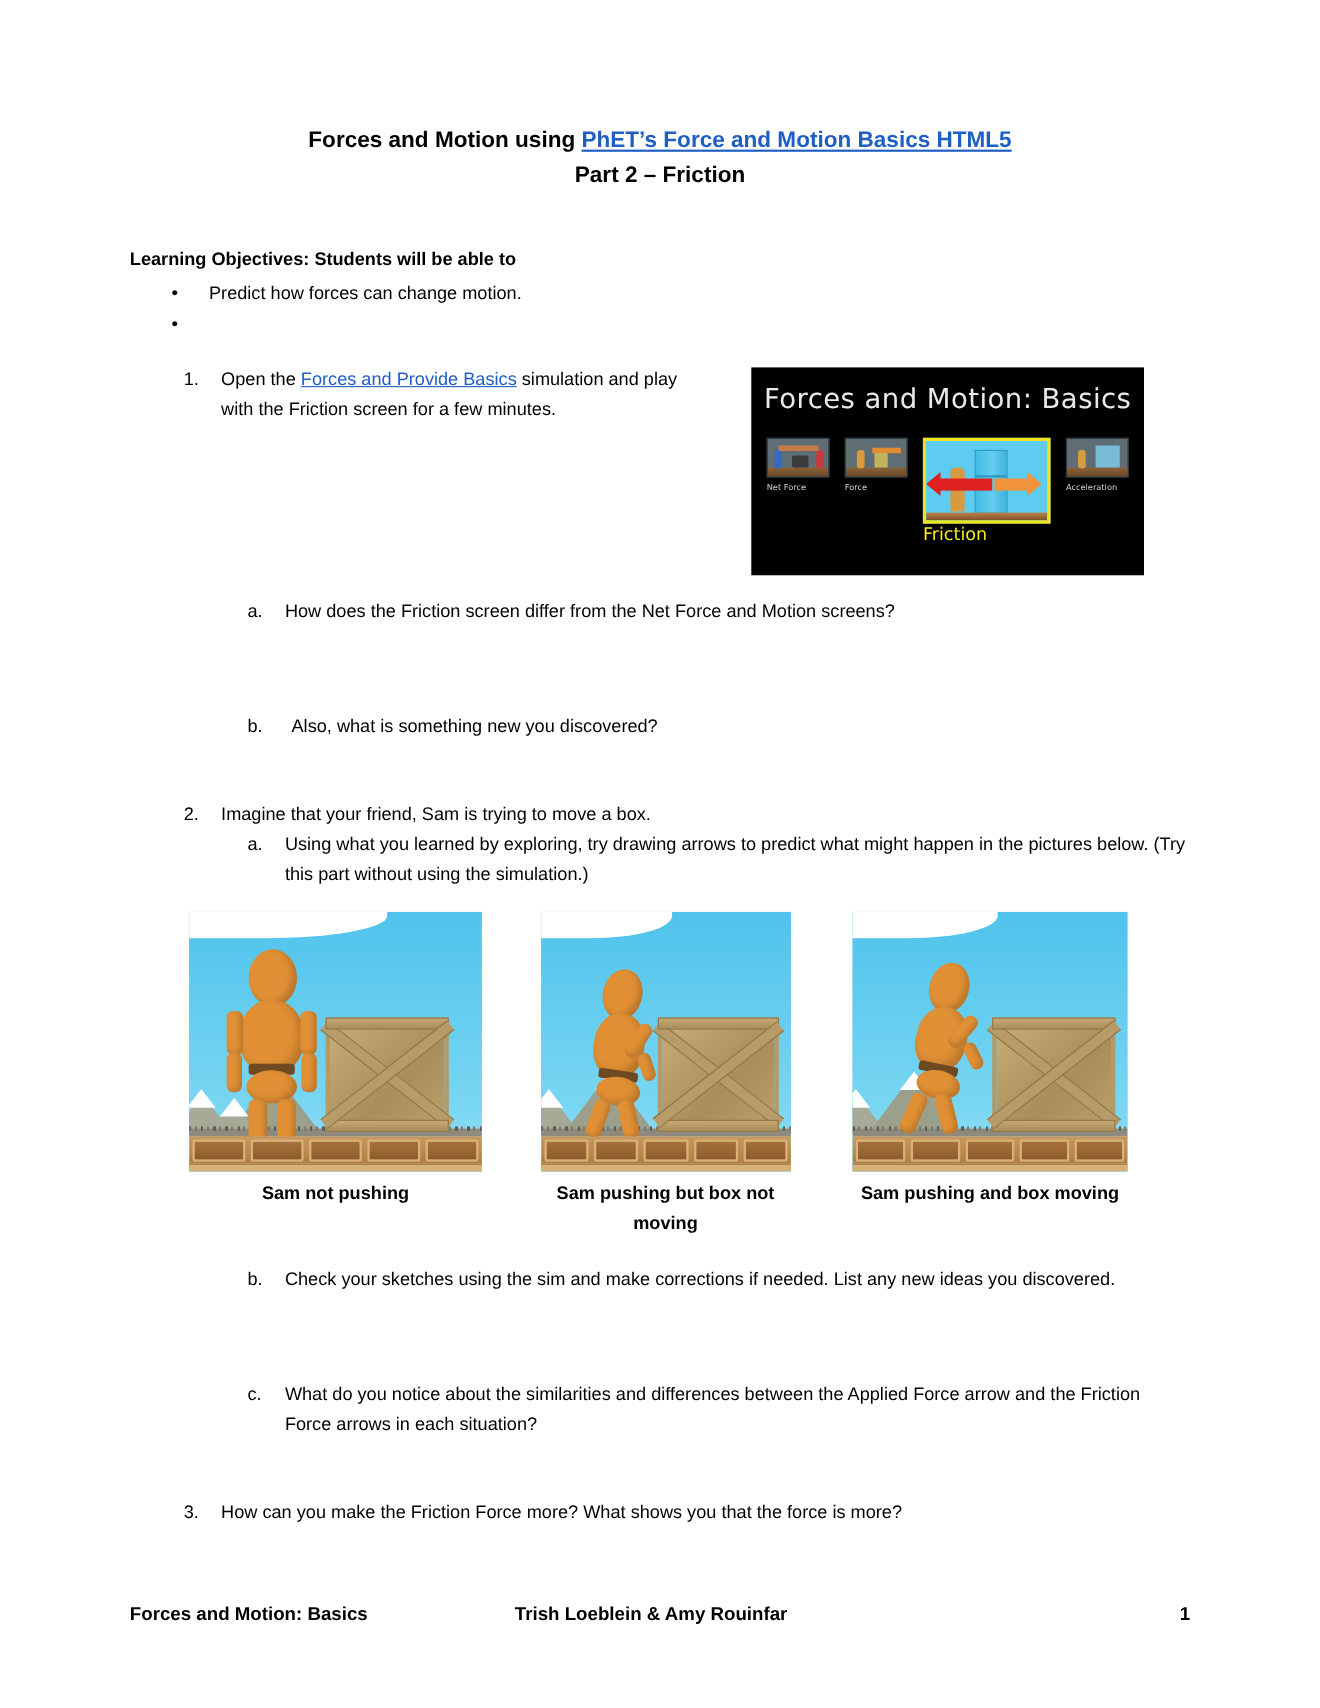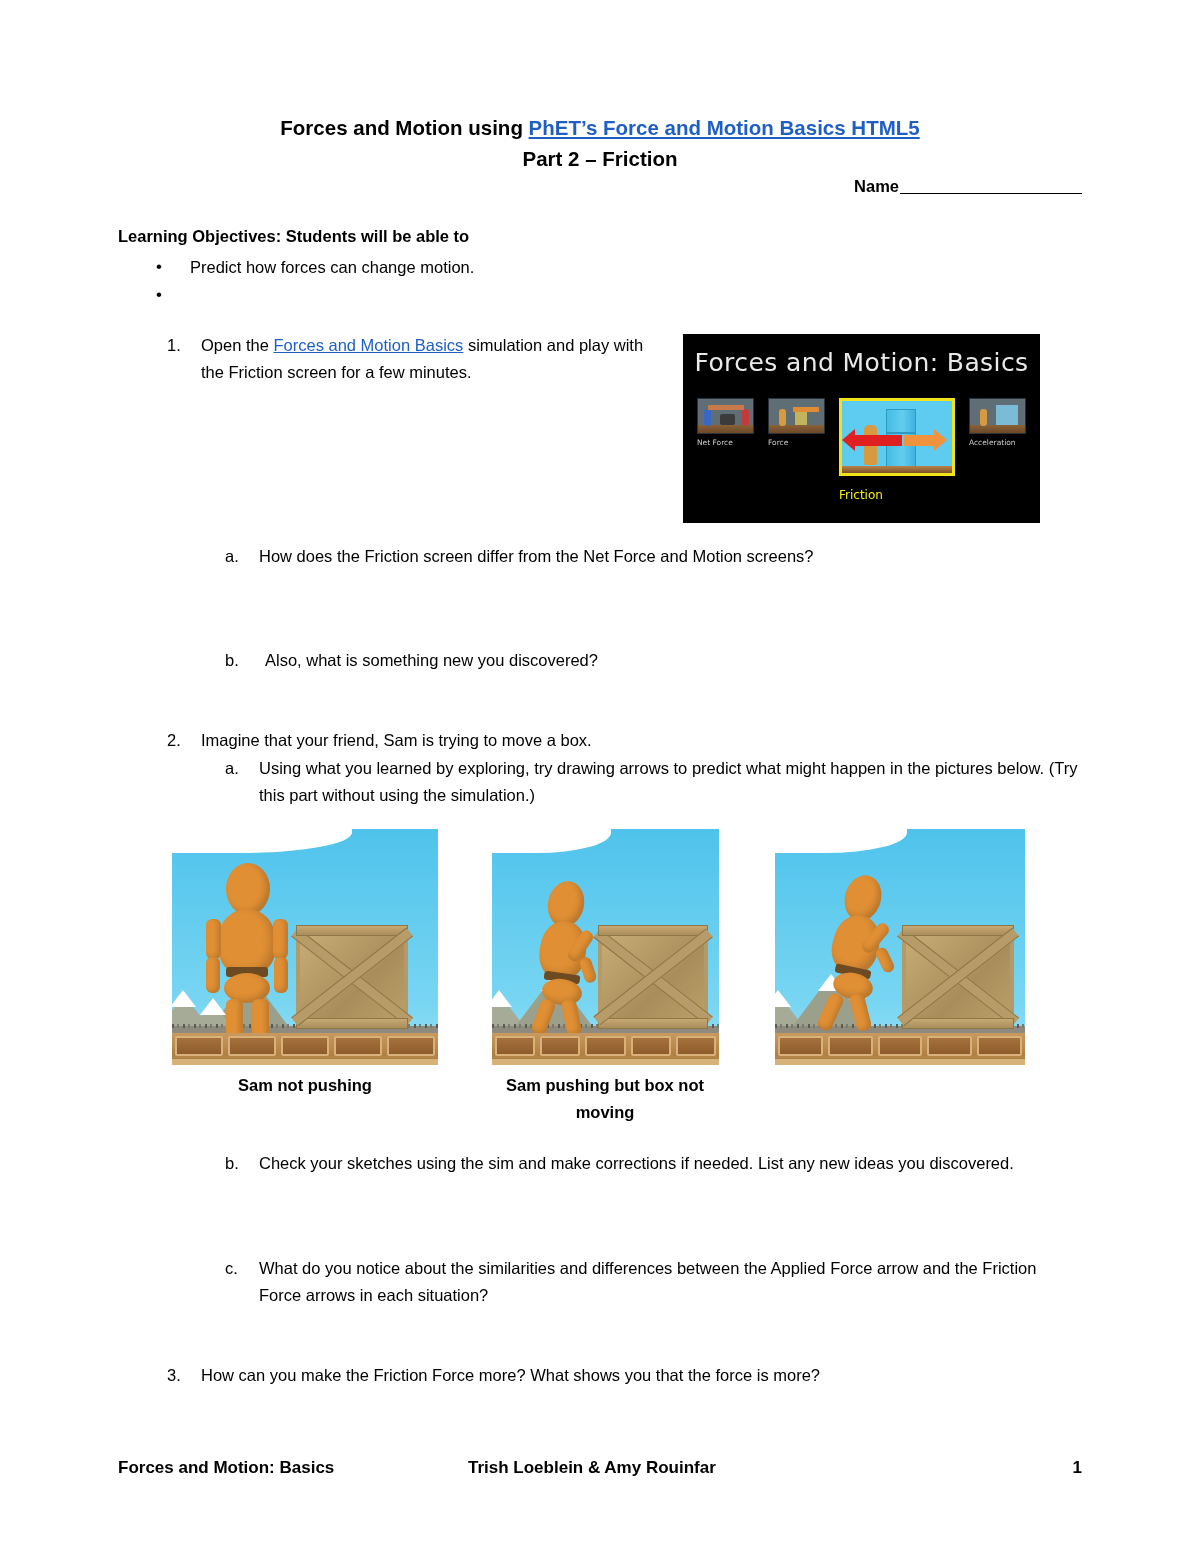--- a/index.html
+++ b/index.html
@@ -182,22 +182,22 @@
     width: 116px;
   }
   .scr.active .thumb {
     width: 116px;
     height: 78px;
     border: 3px solid #f2e41c;
     background: #5ecbf0;
   }
   .scr.active .lbl {
     color: #f7ea23;
-    font-size: 12px;
-    margin-top: 12px;
+    font-size: 16px;
+    margin-top: 0;
   }
 
   
   .mini-ground {
     position: absolute;
     left: 0; right: 0; bottom: 0;
     height: 8px;
     background: linear-gradient(#8a6238, #6b4828);
   }
   .mini-fig {
@@ -366,36 +366,35 @@
 </head>
 <body>
 
 <div class="page">
 
   <div class="title-block">
     <div class="title-line1"><span>Forces and Motion using </span><a class="link" href="#">PhET’s Force and Motion Basics HTML5</a></div>
     <div class="title-line2">Part 2 – Friction</div>
   </div>
 
-  <div class="name-row"><span>Name</span><span class="name-rule"></span></div>
 
   <div class="lo-heading">Learning Objectives: Students will be able to</div>
   <ul class="lo-list">
     <li>
       <span class="bullet">•</span>
       <span>Predict how forces can change motion.</span>
     </li>
     <li>
       <span class="bullet">•</span>
     </li>
   </ul>
 
   <div class="q" id="item-1">
     <span class="marker">1.</span>
-    <span class="body"><span>Open the </span><a class="link" href="#">Forces and Motion Basics</a><span> simulation and play with the Friction screen for a few minutes.</span></span>
+    <span class="body"><span>Open the </span><a class="link" href="#">Forces and Provide Basics</a><span> simulation and play with the Friction screen for a few minutes.</span></span>
   </div>
 
   <div class="phet-thumb">
     <div class="phet-title">Forces and Motion: Basics</div>
     <div class="phet-screens">
 
       <div class="scr">
         <div class="thumb">
           <div class="mini-ground"></div>
           <div class="mini-cart"></div>
@@ -573,20 +572,21 @@
             <div class="panel"></div>
         </div>
         <div class="base"></div>
       </div>
     </div>
 
   </div>
 
   <div class="caption" id="cap-1">Sam not pushing</div>
   <div class="caption" id="cap-2">Sam pushing but box not moving</div>
+  <div class="caption" id="cap-3">Sam pushing and box moving</div>
 
   <div class="q" id="item-2b">
     <span class="marker">b.</span>
     <span class="body">Check your sketches using the sim and make corrections if needed. List any new ideas you discovered.</span>
   </div>
   <div class="q" id="item-2c">
     <span class="marker">c.</span>
     <span class="body">What do you notice about the similarities and differences between the Applied Force arrow and the Friction Force arrows in each situation?</span>
   </div>
   <div class="q" id="item-3">

